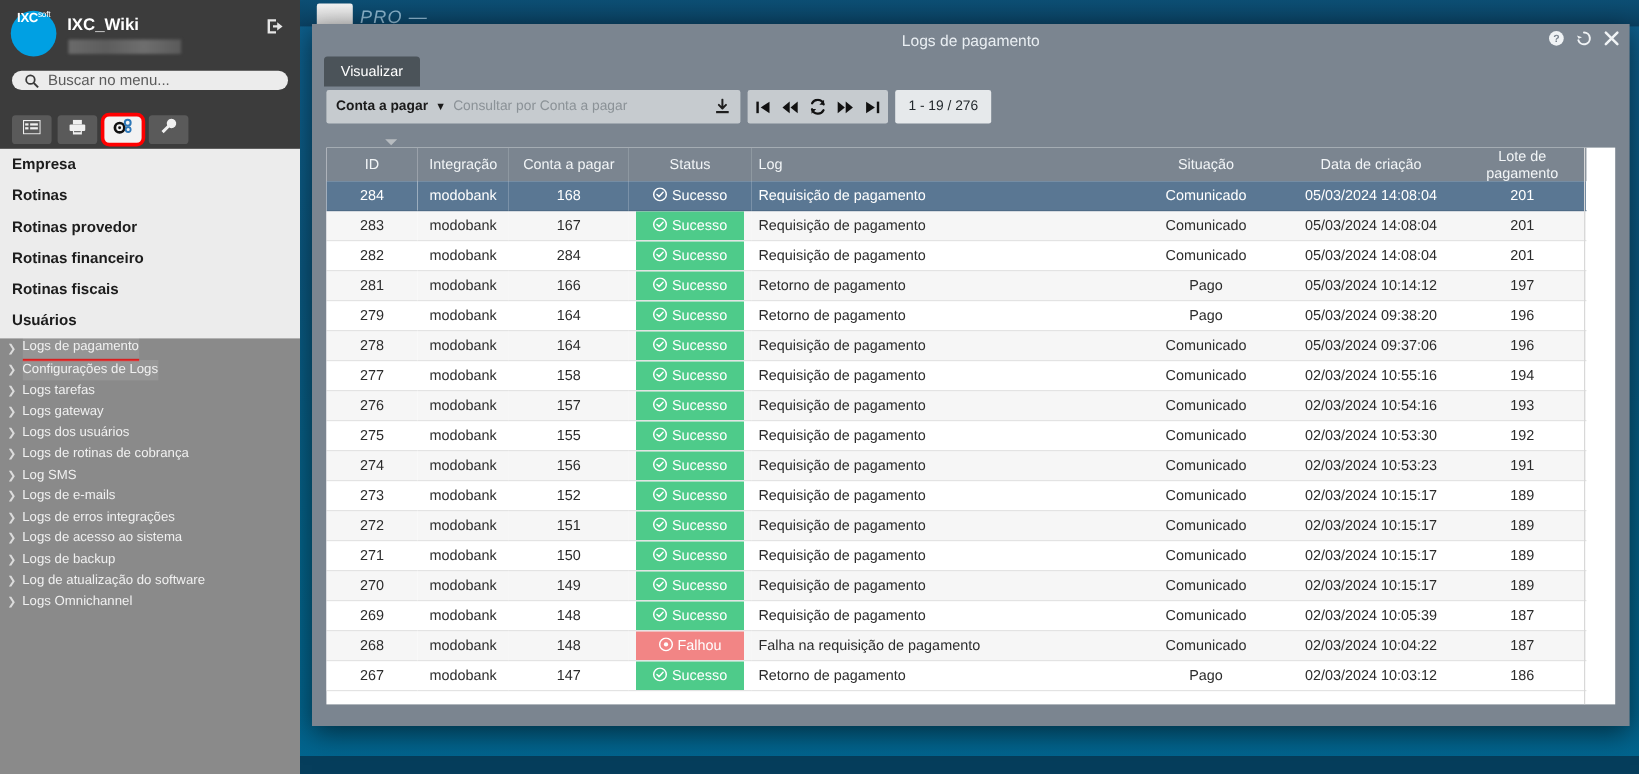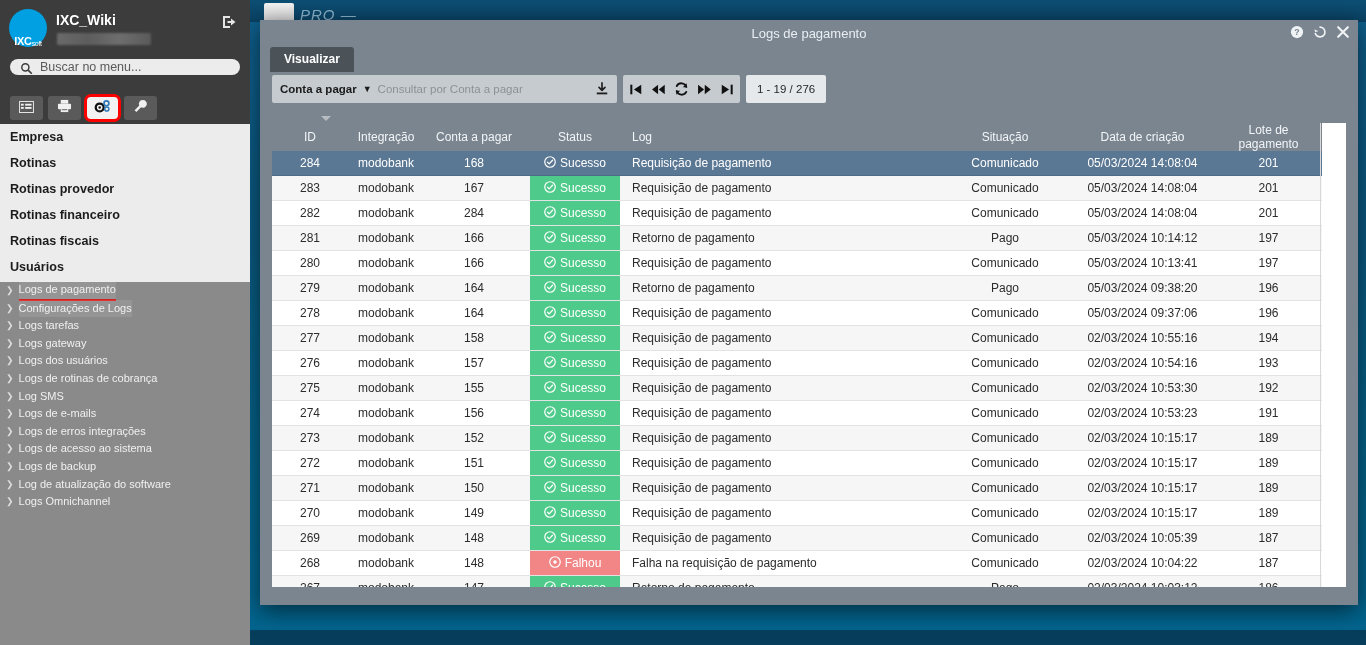--- a/index.html
+++ b/index.html
@@ -46,21 +46,21 @@
   #sidebar {
     position: absolute; left: 0; top: 0; width: 250px; height: 645px;
     background: #3c3c3c;
     color: #e8e8e8;
     z-index: 50;
   }
   .sb-head { position: relative; height: 90px; background: #3c3c3c; }
   .sb-logo {
     position: absolute; left: 9px; top: 9px; width: 38px; height: 38px;
     border-radius: 50%; background: #00a0e3;
-    display: flex; align-items: flex-end; justify-content: center;
+    display: flex; align-items: flex-start; justify-content: center;
     font-size: 9px; font-weight: bold; color: #fff; letter-spacing: -.3px;
   }
   .sb-logo b { font-size: 11px; }
   .sb-logo i { font-style: normal; font-size: 7px; font-weight: normal; }
   .sb-title {
     position: absolute; left: 56px; top: 12px;
     font-size: 14px; font-weight: bold; color: #fff;
   }
   .sb-user-redacted {
     position: absolute; left: 57px; top: 33px; width: 94px; height: 12px;
@@ -137,21 +137,21 @@
     font-size: 13px; color: #e9eef2;
   }
   .md-tools {
     position: absolute; right: 8px; top: 5px; display: flex; gap: 9px; align-items: center;
   }
   .md-tools div { cursor: pointer; }
 
   .md-tabbar { position: relative; height: 25px; padding-left: 10px; }
   .md-tab {
     display: inline-block; background: #4b5359; color: #fff;
-    font-size: 12px; font-weight: bold; padding: 5px 14px 6px;
+    font-size: 12px; font-weight: normal; padding: 5px 14px 6px;
     border-radius: 3px 3px 0 0; cursor: pointer;
   }
 
   .md-toolbar {
     position: relative; height: 28px; margin: 3px 10px 0 12px;
     display: flex; align-items: stretch; gap: 6px;
   }
   .tb-search {
     flex: 0 0 345px; background: #c6cbcf; border-radius: 2px;
     display: flex; align-items: center; padding: 0 8px; gap: 6px;
@@ -551,38 +551,20 @@
                   </svg></span>
                 <span>Sucesso</span>
               </span>
             </td>
             <td class="left">Retorno de pagamento</td>
             <td>Pago</td>
             <td>05/03/2024 10:14:12</td>
             <td>197</td>
           </tr>
           <tr>
-            <td>280</td>
-            <td>modobank</td>
-            <td>166</td>
-            <td class="status">
-              <span class="badge ok">
-                <span><svg width="12" height="12" viewBox="0 0 16 16">
-                    <circle cx="8" cy="8" r="7" fill="none" stroke="#fff" stroke-width="1.6"></circle>
-                    <path d="M4.6 8.2l2.3 2.3 4.5-4.8" stroke="#fff" stroke-width="1.7" fill="none" stroke-linecap="round" stroke-linejoin="round"></path>
-                  </svg></span>
-                <span>Sucesso</span>
-              </span>
-            </td>
-            <td class="left">Requisição de pagamento</td>
-            <td>Comunicado</td>
-            <td>05/03/2024 10:13:41</td>
-            <td>197</td>
-          </tr>
-          <tr>
             <td>279</td>
             <td>modobank</td>
             <td>164</td>
             <td class="status">
               <span class="badge ok">
                 <span><svg width="12" height="12" viewBox="0 0 16 16">
                     <circle cx="8" cy="8" r="7" fill="none" stroke="#fff" stroke-width="1.6"></circle>
                     <path d="M4.6 8.2l2.3 2.3 4.5-4.8" stroke="#fff" stroke-width="1.7" fill="none" stroke-linecap="round" stroke-linejoin="round"></path>
                   </svg></span>
                 <span>Sucesso</span>

